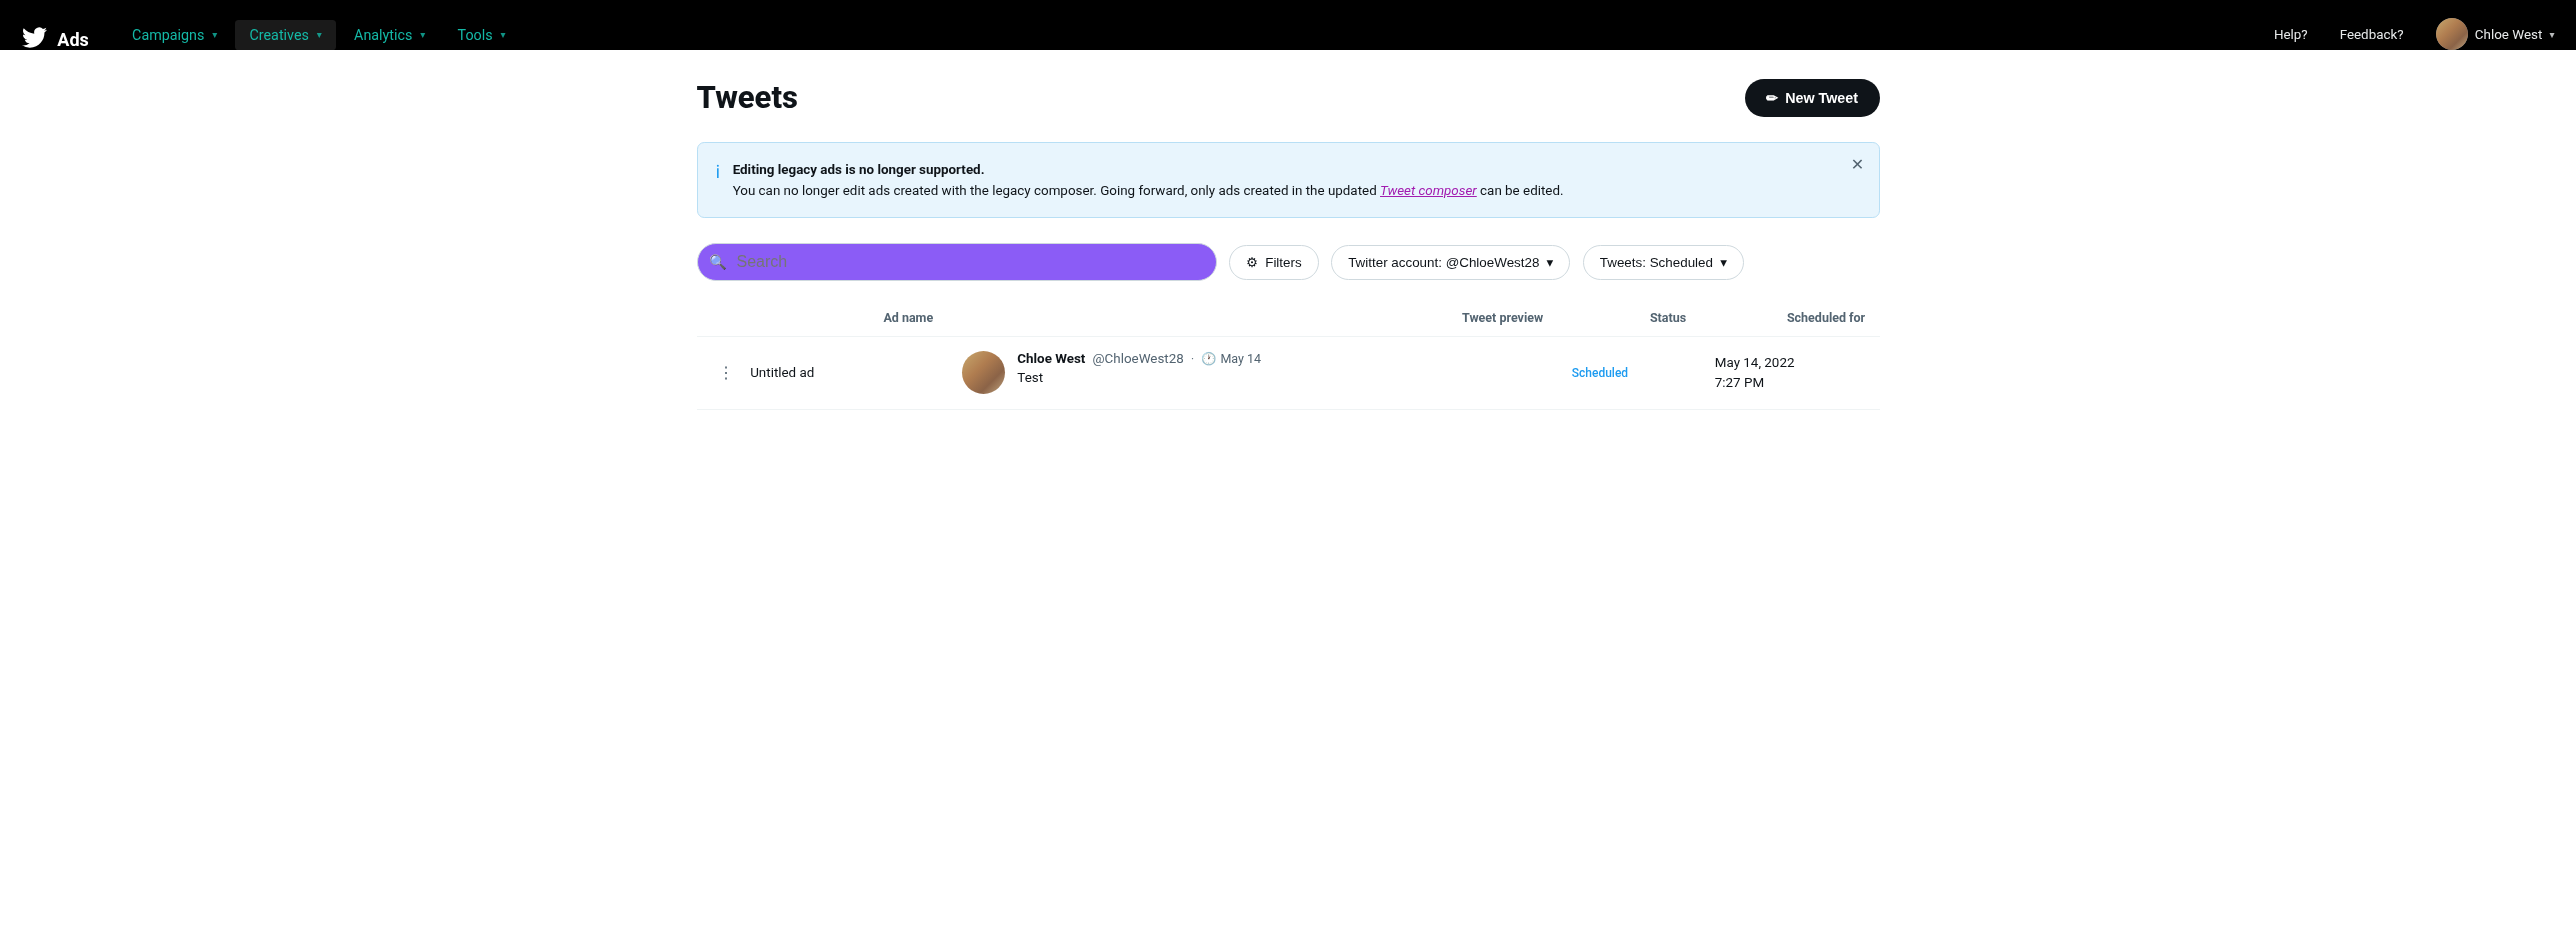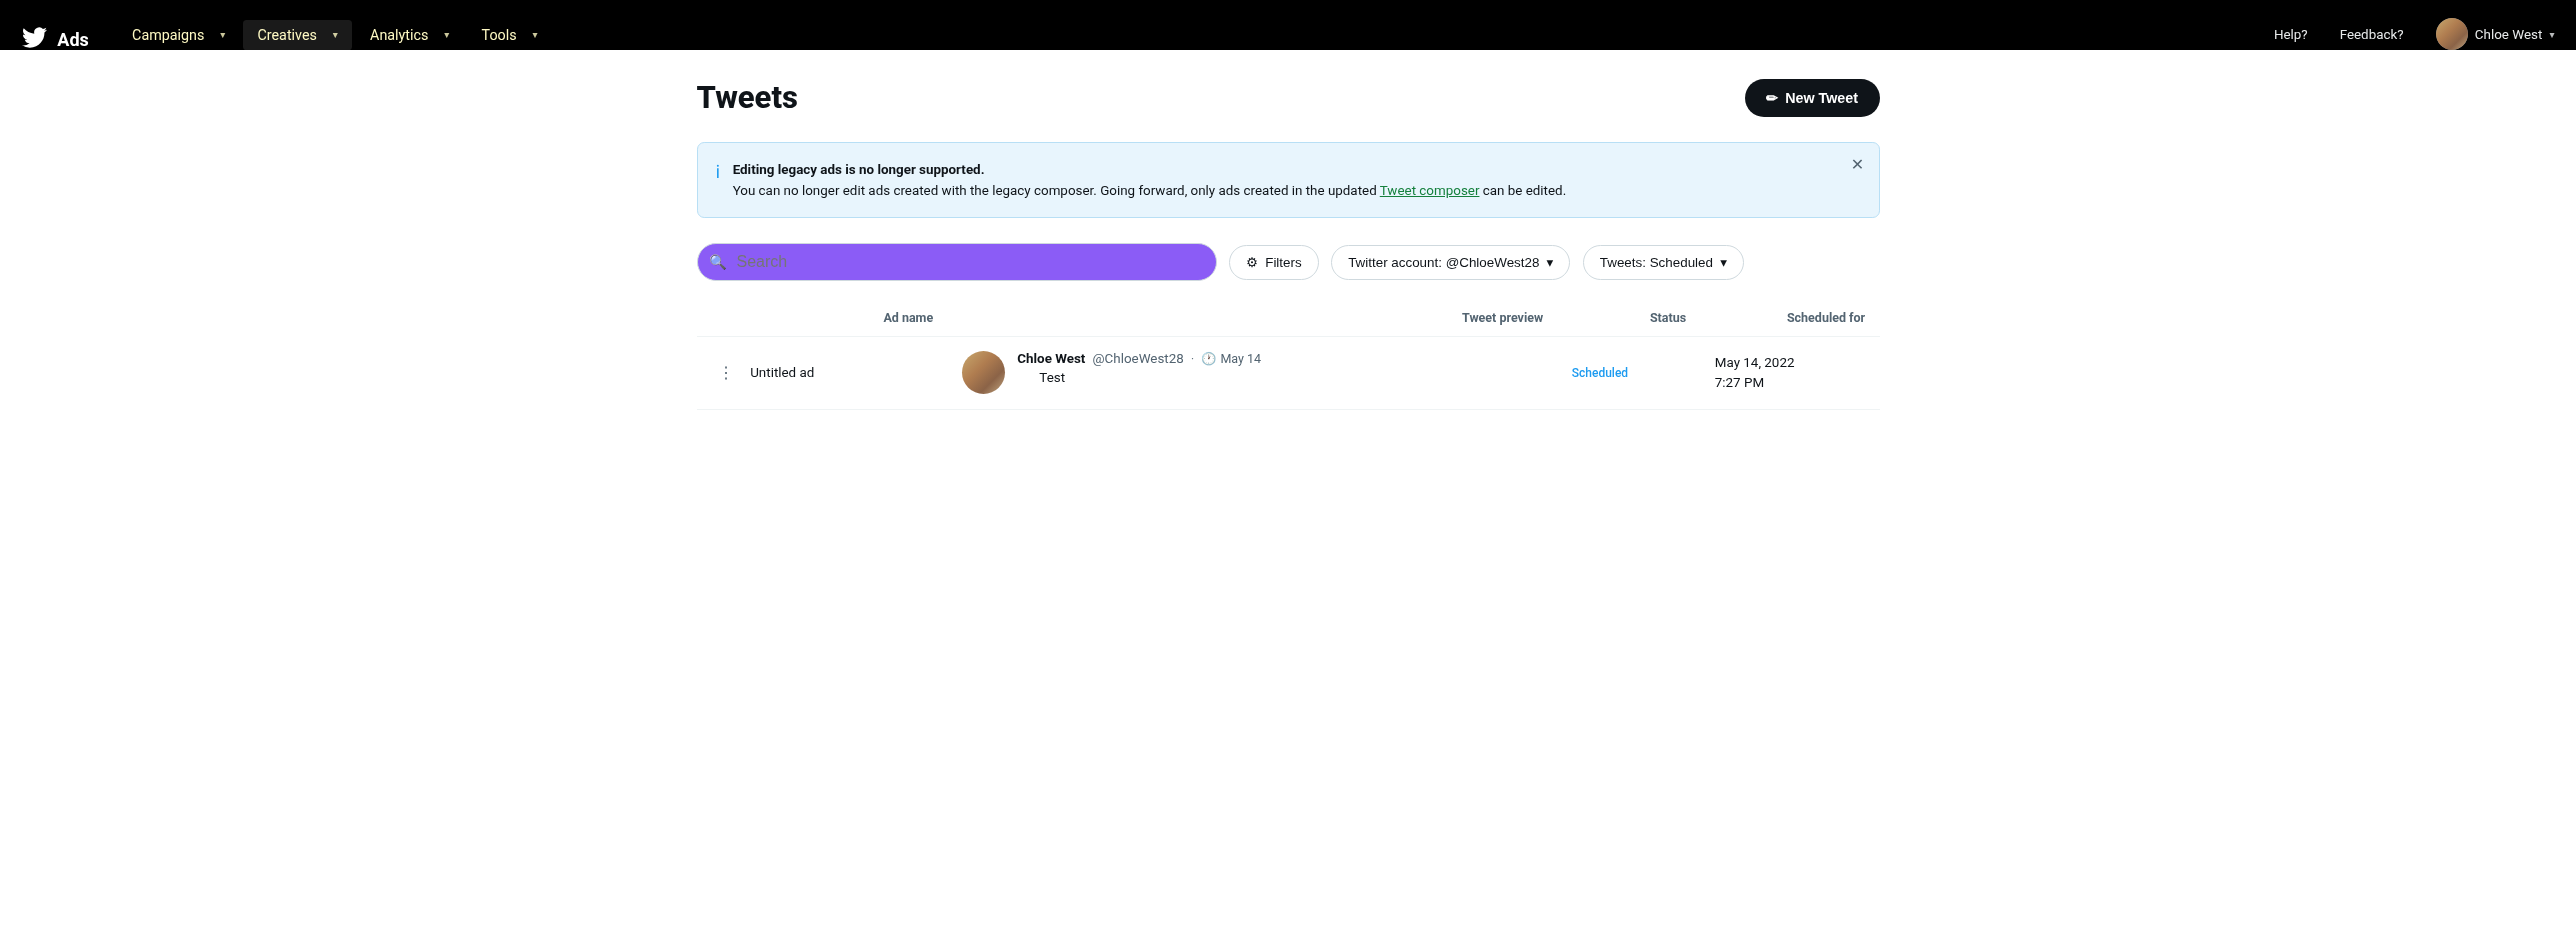--- a/index.html
+++ b/index.html
@@ -26,28 +26,28 @@
       font-weight: 700;
       margin-right: 29px;
     }
     .nav-items {
       display: flex;
       align-items: center;
       flex: 1;
       gap: 3.6px;
     }
     .nav-item {
-      color: #fef9c3;
+      color: #14b8a6;
       font-size: 14.3px;
       padding: 7.2px 14.3px;
       border-radius: 3.6px;
       cursor: pointer;
       display: flex;
       align-items: center;
-      gap: 16px;
+      gap: 8px;
       white-space: nowrap;
     }
     .nav-item-active { background: #1a1a1a; }
     .nav-chevron { font-size: 10px; opacity: 0.8; }
     .nav-right {
       display: flex;
       align-items: center;
       gap: 32px;
       margin-left: auto;
     }
@@ -132,21 +132,21 @@
       font-size: 18px;
       margin-top: 0.9px;
       flex-shrink: 0;
     }
     .alert-text {
       font-size: 13.4px;
       color: #0f1419;
       line-height: 1.6;
     }
     .alert-text strong { font-weight: 700; }
-    .alert-link { color: #15803d; text-decoration: underline; cursor: pointer; }
+    .alert-link { color: #a21caf; text-decoration: underline; cursor: pointer; font-style: italic; }
     .alert-close {
       position: absolute;
       right: 14.3px;
       top: 14.3px;
       cursor: pointer;
       color: #536471;
       font-size: 16px;
       background: none;
       border: none;
       line-height: 1;
@@ -280,21 +280,20 @@
       display: flex;
       align-items: center;
       gap: 3.6px;
       color: #536471;
       font-size: 12.5px;
     }
     .clock-icon { font-size: 12.5px; }
     .tweet-text {
       font-size: 13.4px;
       color: #0f1419;
-      margin-left: 22px;
     }
     .status-scheduled {
       color: #1d9bf0;
       font-size: 12px;
       font-weight: 500;
     }
     .scheduled-date {
       font-size: 13.4px;
       color: #0f1419;
       line-height: 1.5;

